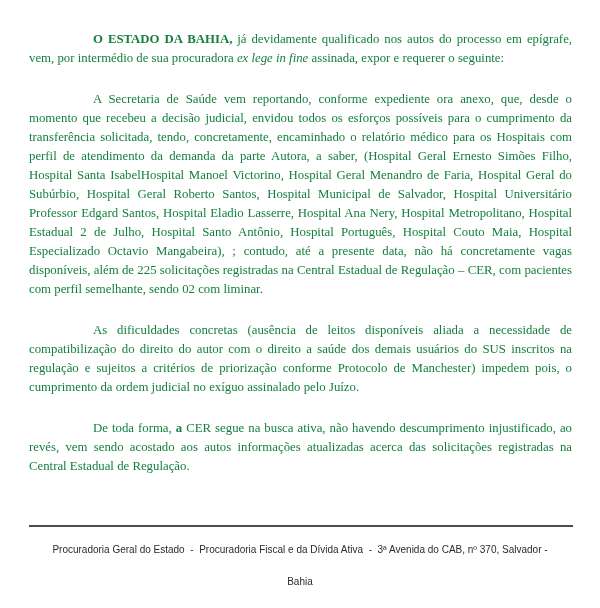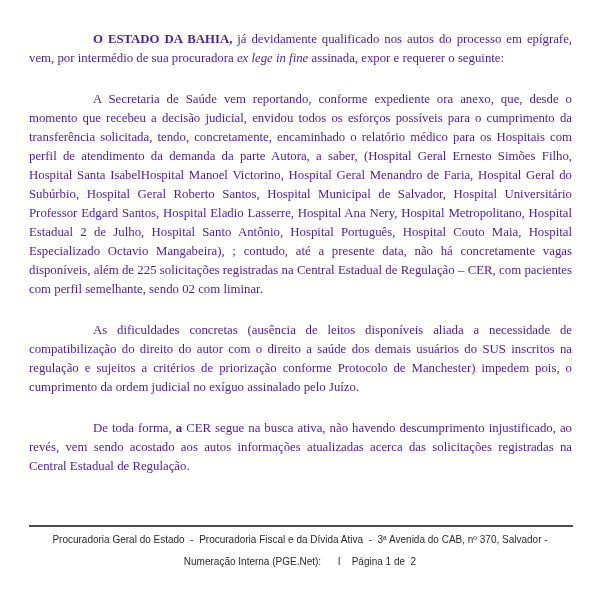--- a/index.html
+++ b/index.html
@@ -16,21 +16,21 @@
   }
   .doc-body {
     position: absolute;
     left: 29px;
     top: 30px;
     width: 543px;
     font-family: "Liberation Serif", "DejaVu Serif", serif;
     font-size: 12.8px;
     line-height: 19px;
     text-align: justify;
-    color: #4c1d95;
+    color: #15803d;
   }
   .doc-body p {
     margin: 0 0 22px 0;
     text-indent: 64px;
   }
   .doc-body p:last-child {
     margin-bottom: 8px;
   }
   .run-b { font-weight: bold; }
   .run-i { font-style: italic; }
@@ -40,21 +40,21 @@
     top: 525px;
     width: 600px;
   }
   .footer-rule {
     margin-left: 29px;
     width: 544px;
     height: 2px;
     background: #4d4d4d;
   }
   .fline {
-    margin-top: 5px;
+    margin-top: 15px;
     width: 600px;
     text-align: center;
     white-space: pre;
     font-family: "Liberation Sans", "DejaVu Sans", sans-serif;
     font-size: 10px;
     line-height: 16.5px;
     color: #2b2b2b;
   }
 </style>
 </head>
@@ -65,16 +65,17 @@
   <div class="doc-body">
       <p><span class="run-b">O ESTADO DA BAHIA,</span><span> já devidamente qualificado nos autos do processo em epígrafe, vem, por intermédio de sua procuradora </span><span class="run-i">ex lege in fine</span><span> assinada, expor e requerer o seguinte:</span></p>
       <p><span>A Secretaria de Saúde vem reportando, conforme expediente ora anexo, que, desde o momento que recebeu a decisão judicial, envidou todos os esforços possíveis para o cumprimento da transferência solicitada, tendo, concretamente, encaminhado o relatório médico para os Hospitais com perfil de atendimento da demanda da parte Autora, a saber, (Hospital Geral Ernesto Simões Filho, Hospital Santa IsabelHospital Manoel Victorino, Hospital Geral Menandro de Faria, Hospital Geral do Subúrbio, Hospital Geral Roberto Santos, Hospital Municipal de Salvador, Hospital Universitário Professor Edgard Santos, Hospital Eladio Lasserre, Hospital Ana Nery, Hospital Metropolitano, Hospital Estadual 2 de Julho, Hospital Santo Antônio, Hospital Português, Hospital Couto Maia, Hospital Especializado Octavio Mangabeira), ; contudo, até a presente data, não há concretamente vagas disponíveis, além de 225 solicitações registradas na Central Estadual de Regulação – CER, com pacientes com perfil semelhante, sendo 02 com liminar.</span></p>
       <p><span>As dificuldades concretas (ausência de leitos disponíveis aliada a necessidade de compatibilização do direito do autor com o direito a saúde dos demais usuários do SUS inscritos na regulação e sujeitos a critérios de priorização conforme Protocolo de Manchester) impedem pois, o cumprimento da ordem judicial no exíguo assinalado pelo Juízo.</span></p>
       <p><span>De toda forma, </span><span class="run-b">a</span><span> CER segue na busca ativa, não havendo descumprimento injustificado, ao revés, vem sendo acostado aos autos informações atualizadas acerca das solicitações registradas na Central Estadual de Regulação.</span></p>
     </div>
 
   <div class="footer">
     <div class="footer-rule"></div>
     <div class="fline">Procuradoria Geral do Estado  -  Procuradoria Fiscal e da Dívida Ativa  -  3ª Avenida do CAB, nº 370, Salvador -</div>
+    <div class="fline">Bahia</div>
     <div class="fline">Numeração Interna (PGE.Net):      I    Página 1 de  2</div>
   </div>
 
 </div>
 
 </body></html>

